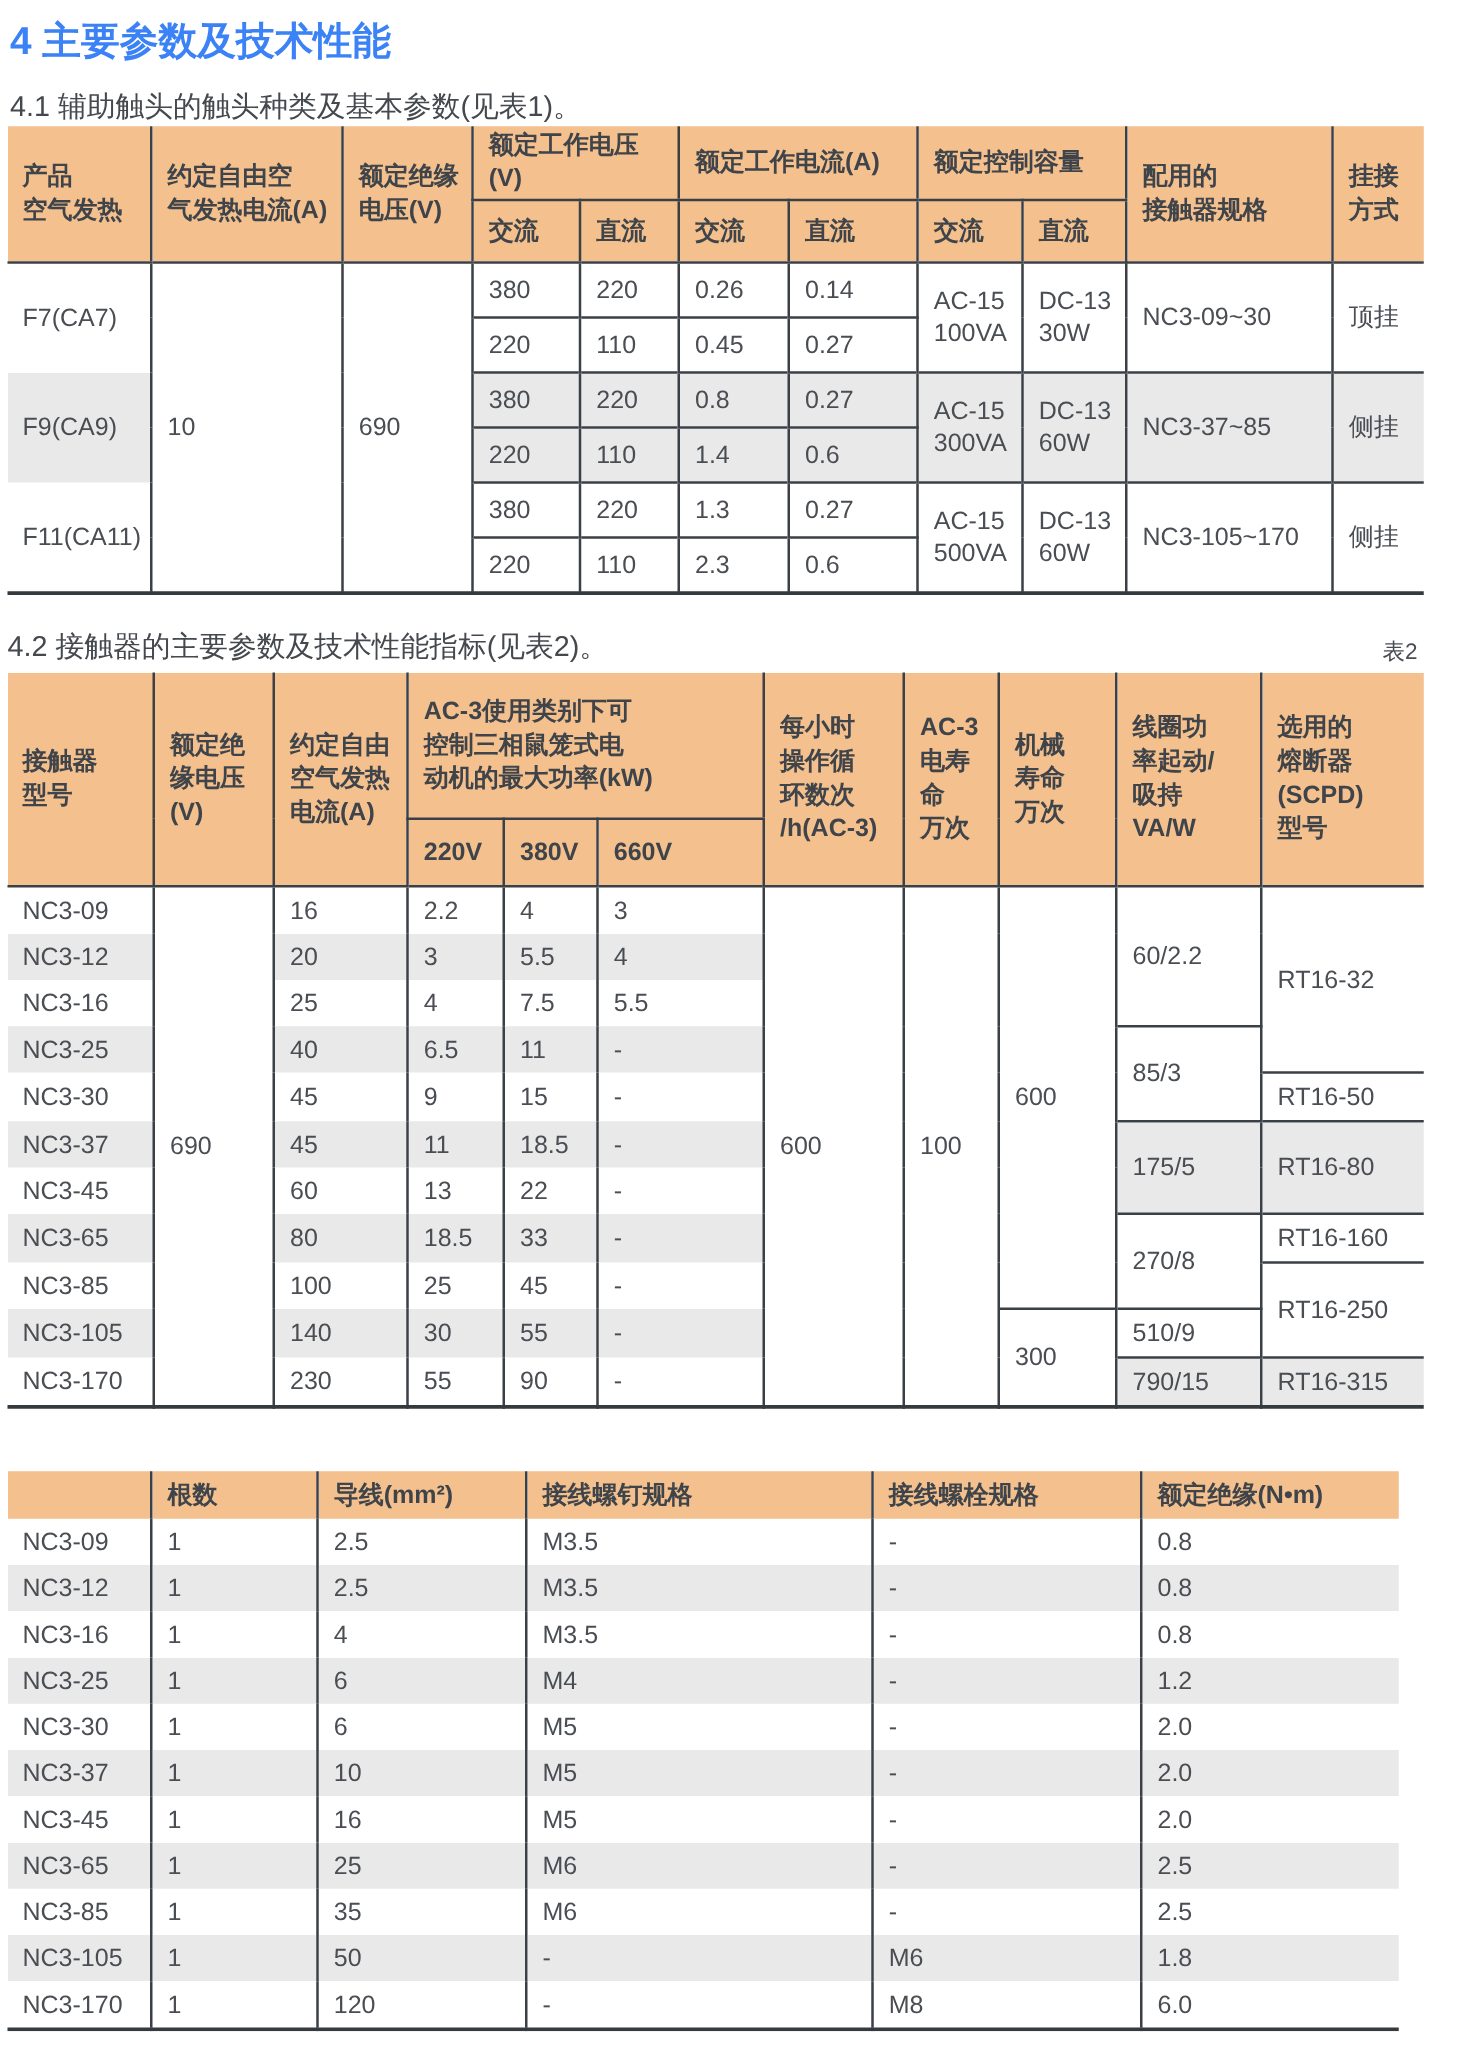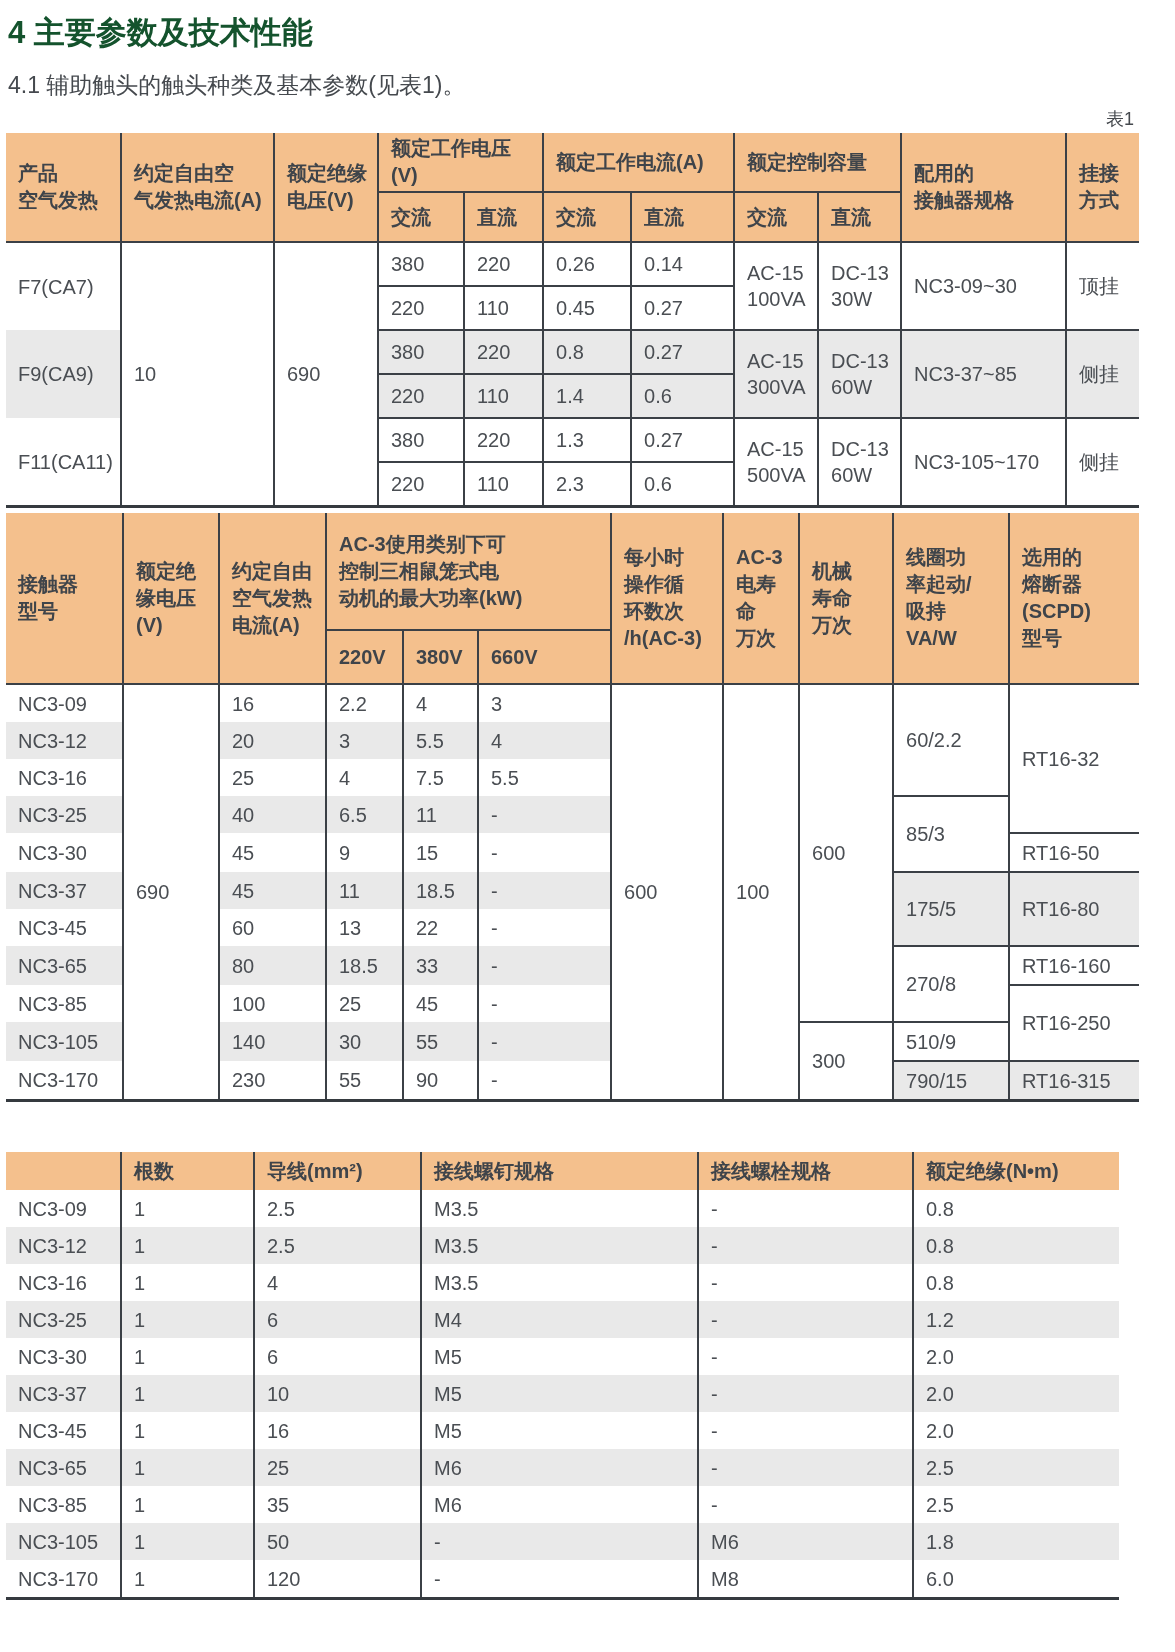--- a/index.html
+++ b/index.html
@@ -1,18 +1,18 @@
 <!DOCTYPE html>
 <html><head>
 <meta charset="utf-8">
 <style>
   html,body{margin:0;padding:0;background:#fff;}
   body{width:1175px;font-family:"Liberation Sans","DejaVu Sans",sans-serif;color:#494d52;}
   .wrap{padding:4px 0 0 6px;}
-  .h1{font-size:31px;font-weight:bold;color:#14532d;margin:8px 0 12px 2px;}
+  .h1{font-size:31px;font-weight:bold;color:#3b82f6;margin:8px 0 12px 2px;}
   .sec{font-size:23px;color:#45494e;margin:16px 0 0 2px;}
   .tag{width:1128px;text-align:right;font-size:18px;color:#45494e;margin:6px 0 2px 0;}
   .secrow{display:flex;justify-content:space-between;align-items:flex-end;width:1128px;margin-top:26px;}
   table{border-collapse:collapse;table-layout:fixed;}
   .t1,.t2{width:1128px;}
   .t3{width:1108px;margin-top:50px;}
   .t1,.t2,.t3{border-bottom:3px solid #353a3f;}
   th,td{font-size:20px;text-align:left;vertical-align:middle;white-space:pre-line;
         padding:2px 6px 2px 12px;border-left:2px solid #3b4046;overflow:hidden;}
   .fc{border-left:none;}
@@ -29,21 +29,20 @@
   .t3 thead th{height:34px;margin-left:27px;}
   .t3 tbody td{height:33px;}
 </style>
 </head>
 <body>
 
 <div class="wrap">
 
   <div class="h1">4 主要参数及技术性能</div>
   <div class="sec">4.1 辅助触头的触头种类及基本参数(见表1)。</div>
-  <div class="tag">表1</div>
 
   <table class="t1">
     <colgroup>
       <col style="width:115px">
         <col style="width:153px">
         <col style="width:104px">
       <col style="width:86px">
         <col style="width:79px">
         <col style="width:88px">
         <col style="width:103px">
@@ -133,20 +132,24 @@
       </tr>
       <tr>
         <td class="bt">220</td>
         <td class="bt">110</td>
         <td class="bt">2.3</td>
         <td class="bt">0.6</td>
       </tr>
     </tbody>
   </table>
 
+  <div class="secrow">
+    <div class="sec" style="margin:0">4.2 接触器的主要参数及技术性能指标(见表2)。</div>
+    <div style="font-size:18px">表2</div>
+  </div>
 
   <table class="t2" style="margin-top:5px">
     <colgroup>
       <col style="width:117px">
         <col style="width:96px">
         <col style="width:107px">
       <col style="width:77px">
         <col style="width:75px">
         <col style="width:133px">
       <col style="width:112px">

